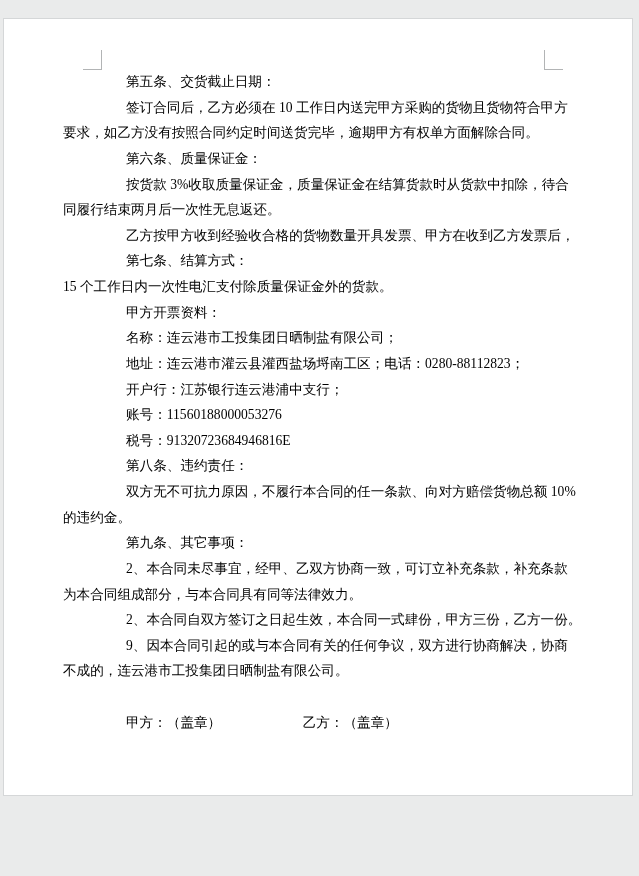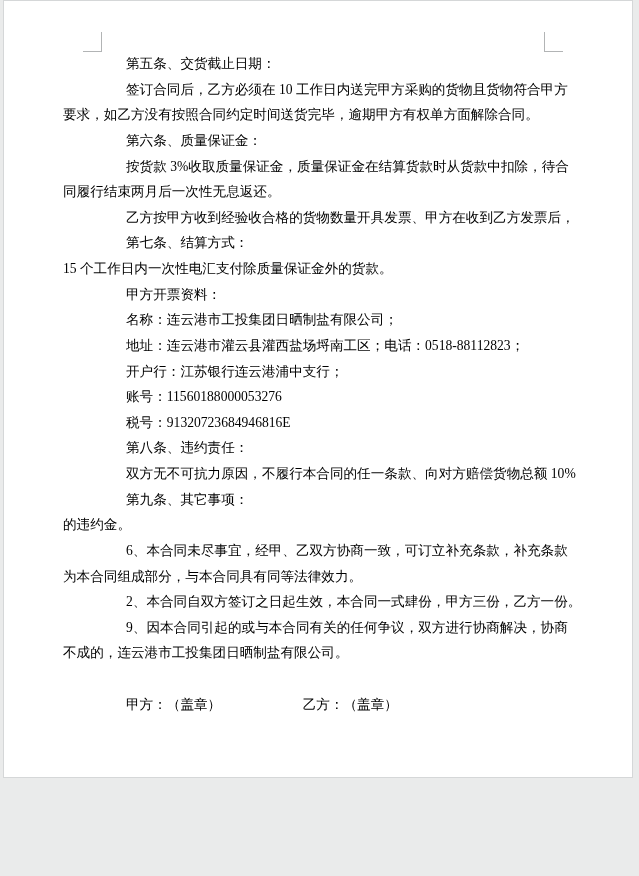--- a/index.html
+++ b/index.html
@@ -10,21 +10,21 @@
       position: relative;
       width: 639px;
       height: 876px;
       background: var(--bg, #eaebeb);
       overflow: hidden;
       font-family: "Liberation Serif", "DejaVu Serif", serif;
     }
     .paper {
       position: absolute;
       left: 3px;
-      top: 0;
+      top: 18px;
       width: 630px;
       height: 778px;
       box-sizing: border-box;
       background: var(--paper, #ffffff);
       border: 1px solid var(--paper-border, #d5d7d8);
       overflow: hidden;
     }
     .mark {
       position: absolute;
       width: 18px;
@@ -69,29 +69,29 @@
       <div class="line indent">签订合同后，乙方必须在 10 工作日内送完甲方采购的货物且货物符合甲方</div>
       <div class="line">要求，如乙方没有按照合同约定时间送货完毕，逾期甲方有权单方面解除合同。</div>
       <div class="line indent">第六条、质量保证金：</div>
       <div class="line indent">按货款 3%收取质量保证金，质量保证金在结算货款时从货款中扣除，待合</div>
       <div class="line">同履行结束两月后一次性无息返还。</div>
       <div class="line indent">乙方按甲方收到经验收合格的货物数量开具发票、甲方在收到乙方发票后，</div>
       <div class="line indent">第七条、结算方式：</div>
       <div class="line">15 个工作日内一次性电汇支付除质量保证金外的货款。</div>
       <div class="line indent">甲方开票资料：</div>
       <div class="line indent">名称：连云港市工投集团日晒制盐有限公司；</div>
-      <div class="line indent">地址：连云港市灌云县灌西盐场埒南工区；电话：0518-88112823；</div>
+      <div class="line indent">地址：连云港市灌云县灌西盐场埒南工区；电话：0280-88112823；</div>
       <div class="line indent">开户行：江苏银行连云港浦中支行；</div>
       <div class="line indent">账号：11560188000053276</div>
       <div class="line indent">税号：91320723684946816E</div>
       <div class="line indent">第八条、违约责任：</div>
       <div class="line indent">双方无不可抗力原因，不履行本合同的任一条款、向对方赔偿货物总额 10%</div>
+      <div class="line">的违约金。</div>
       <div class="line indent">第九条、其它事项：</div>
-      <div class="line">的违约金。</div>
-      <div class="line indent">6、本合同未尽事宜，经甲、乙双方协商一致，可订立补充条款，补充条款</div>
+      <div class="line indent">2、本合同未尽事宜，经甲、乙双方协商一致，可订立补充条款，补充条款</div>
       <div class="line">为本合同组成部分，与本合同具有同等法律效力。</div>
       <div class="line indent">2、本合同自双方签订之日起生效，本合同一式肆份，甲方三份，乙方一份。</div>
       <div class="line indent">9、因本合同引起的或与本合同有关的任何争议，双方进行协商解决，协商</div>
       <div class="line">不成的，连云港市工投集团日晒制盐有限公司。</div>
       <div class="line"></div>
       <div class="line indent">甲方：（盖章）　　　　　　乙方：（盖章）</div>
       <div class="line"></div>
     </div>
 </div>
 

